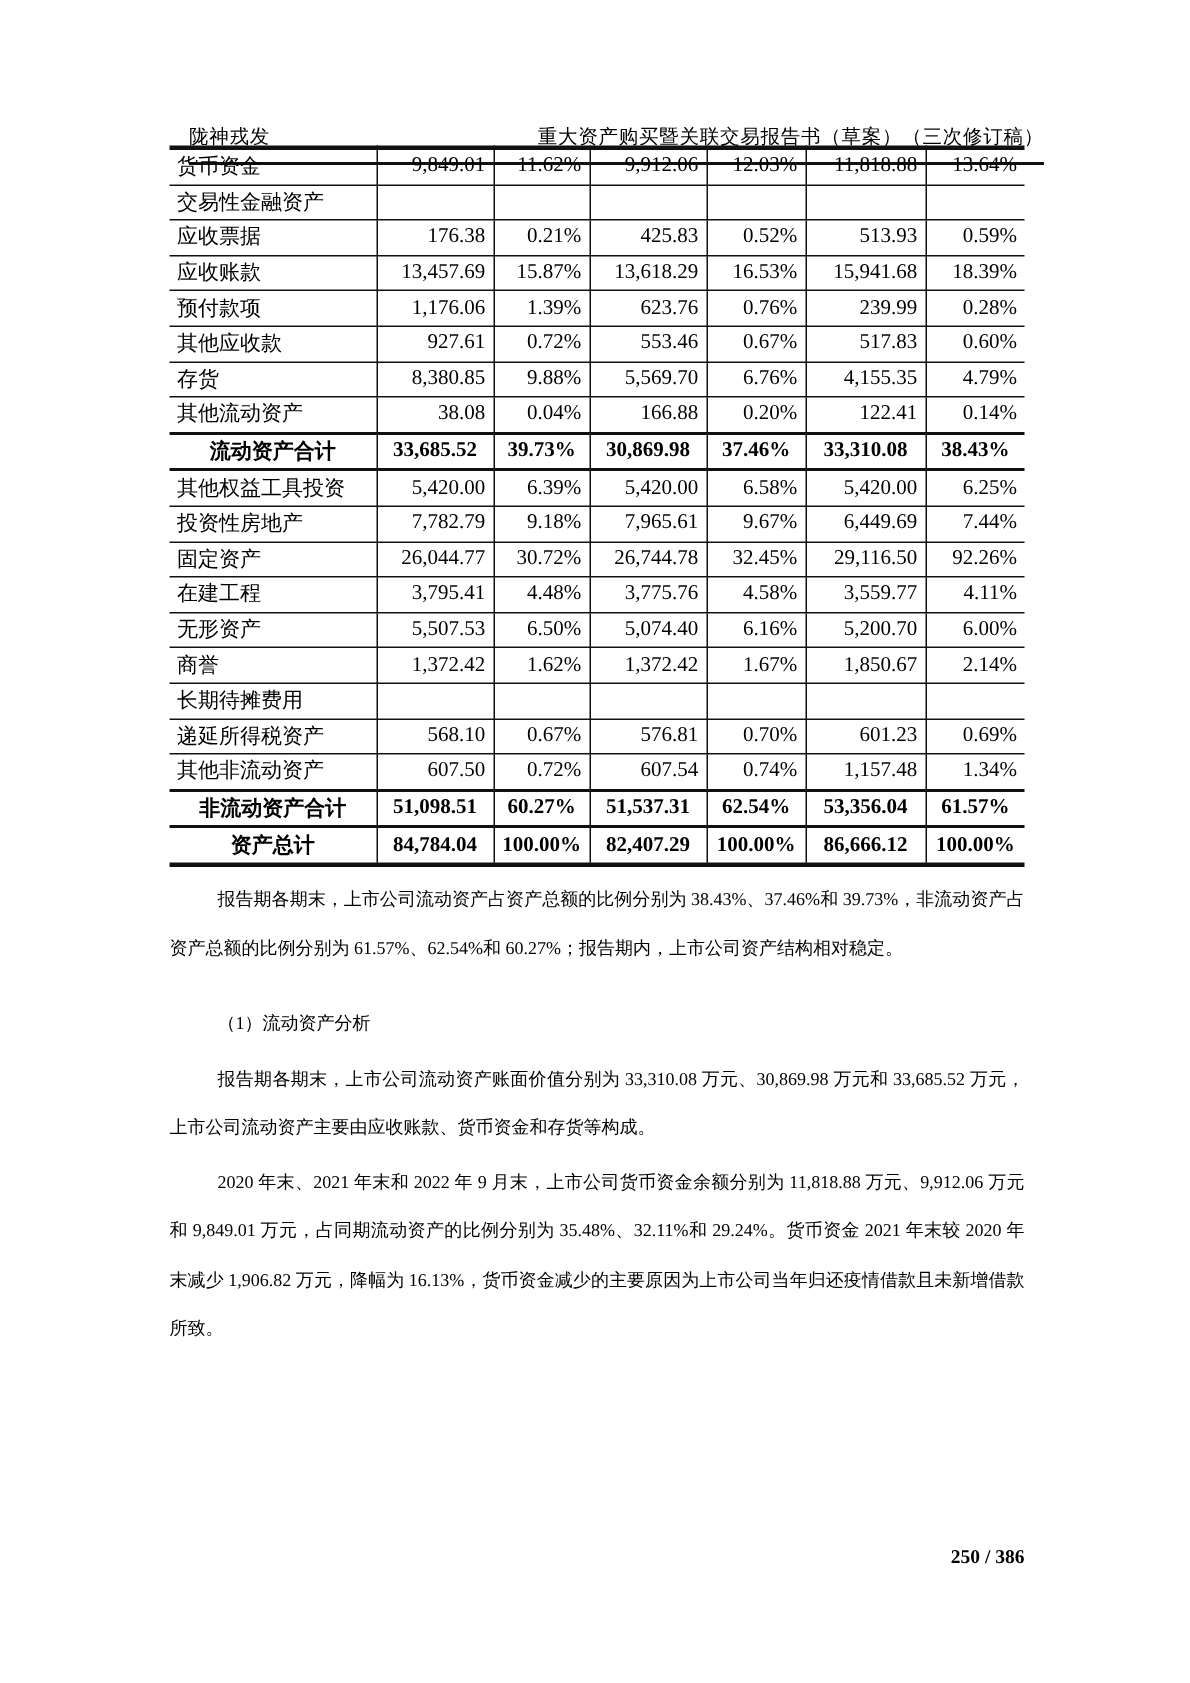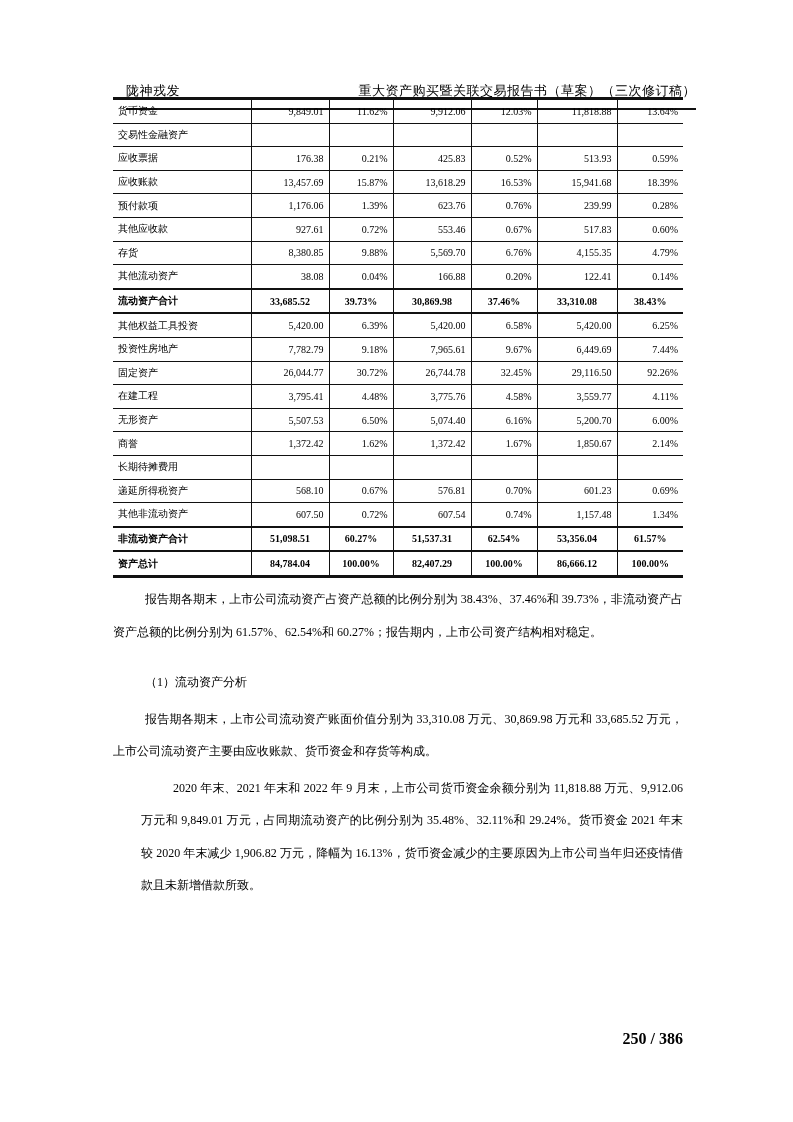--- a/index.html
+++ b/index.html
@@ -30,62 +30,62 @@
   }
 
   
   table.asset-table {
     position: absolute;
     left: 113px;
     top: 97px;
     width: 570px;
     border-collapse: collapse;
     table-layout: fixed;
-    font-size: 10px;
+    font-size: 14px;
     border-top: 3px solid #111;
     border-bottom: 3px solid #111;
   }
   .asset-table td {
     border: 1.5px solid #111;
     height: 22.6px;
     padding: 0 5px;
     vertical-align: middle;
     overflow: hidden;
     white-space: nowrap;
   }
   .asset-table td:first-child { border-left: none; }
   .asset-table td:last-child  { border-right: none; }
   .asset-table td.label { text-align: left; }
   .asset-table td.num   { text-align: right; }
   .asset-table tr.total td { font-weight: bold; border-top-width: 2px; border-bottom-width: 2px; text-align: center; }
-  .asset-table tr.total td.label { text-align: left; }
+  .asset-table tr.total td.label { text-align: center; }
 
   
   .doc-body {
     position: absolute;
     left: 113px;
     top: 583px;
     width: 570px;
     font-size: 12px;
     line-height: 32.5px;
     text-align: justify;
   }
   .doc-body p { margin: 0; text-indent: 32px; }
   .doc-body p.heading { margin-top: 18px; }
   .doc-body p.heading + p.para { margin-top: 4px; }
-  .doc-body p.para + p.para { margin-top: 4px; margin-left: 28px; }
+  .doc-body p.para + p.para { margin-top: 4px; }
 
   
   .doc-footer {
     position: absolute;
     left: 113px;
     top: 1030px;
     width: 570px;
     text-align: right;
-    font-size: 16px;
+    font-size: 13px;
     font-weight: bold;
   }
 </style>
 </head>
 <body>
 
 <div class="page">
 
   <div class="doc-header">
     <span>陇神戎发</span>

